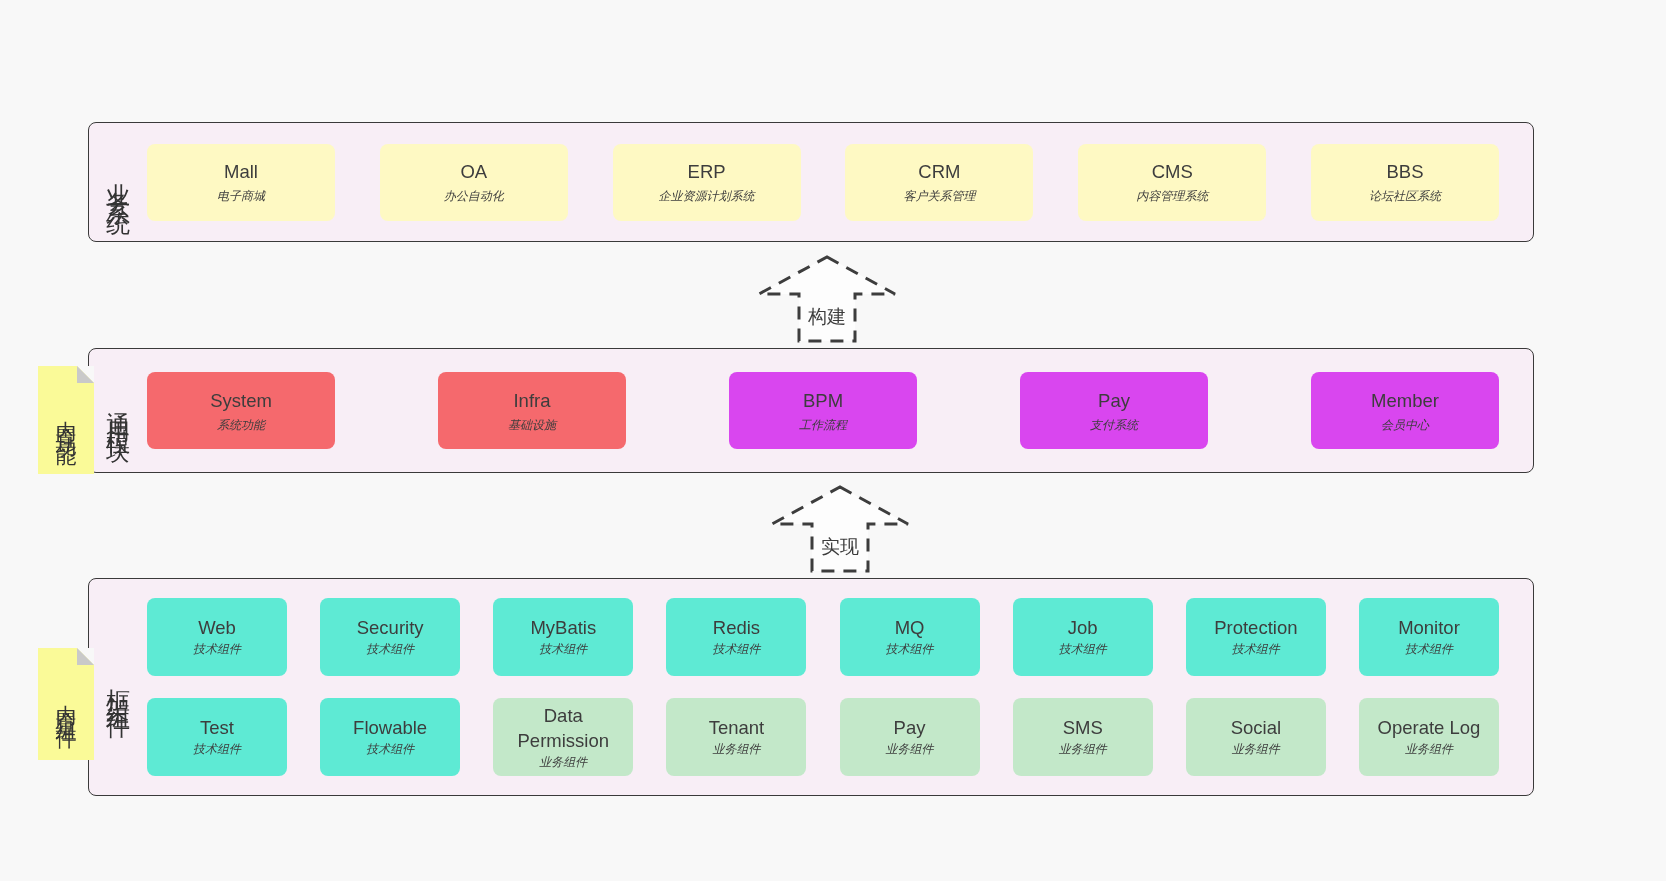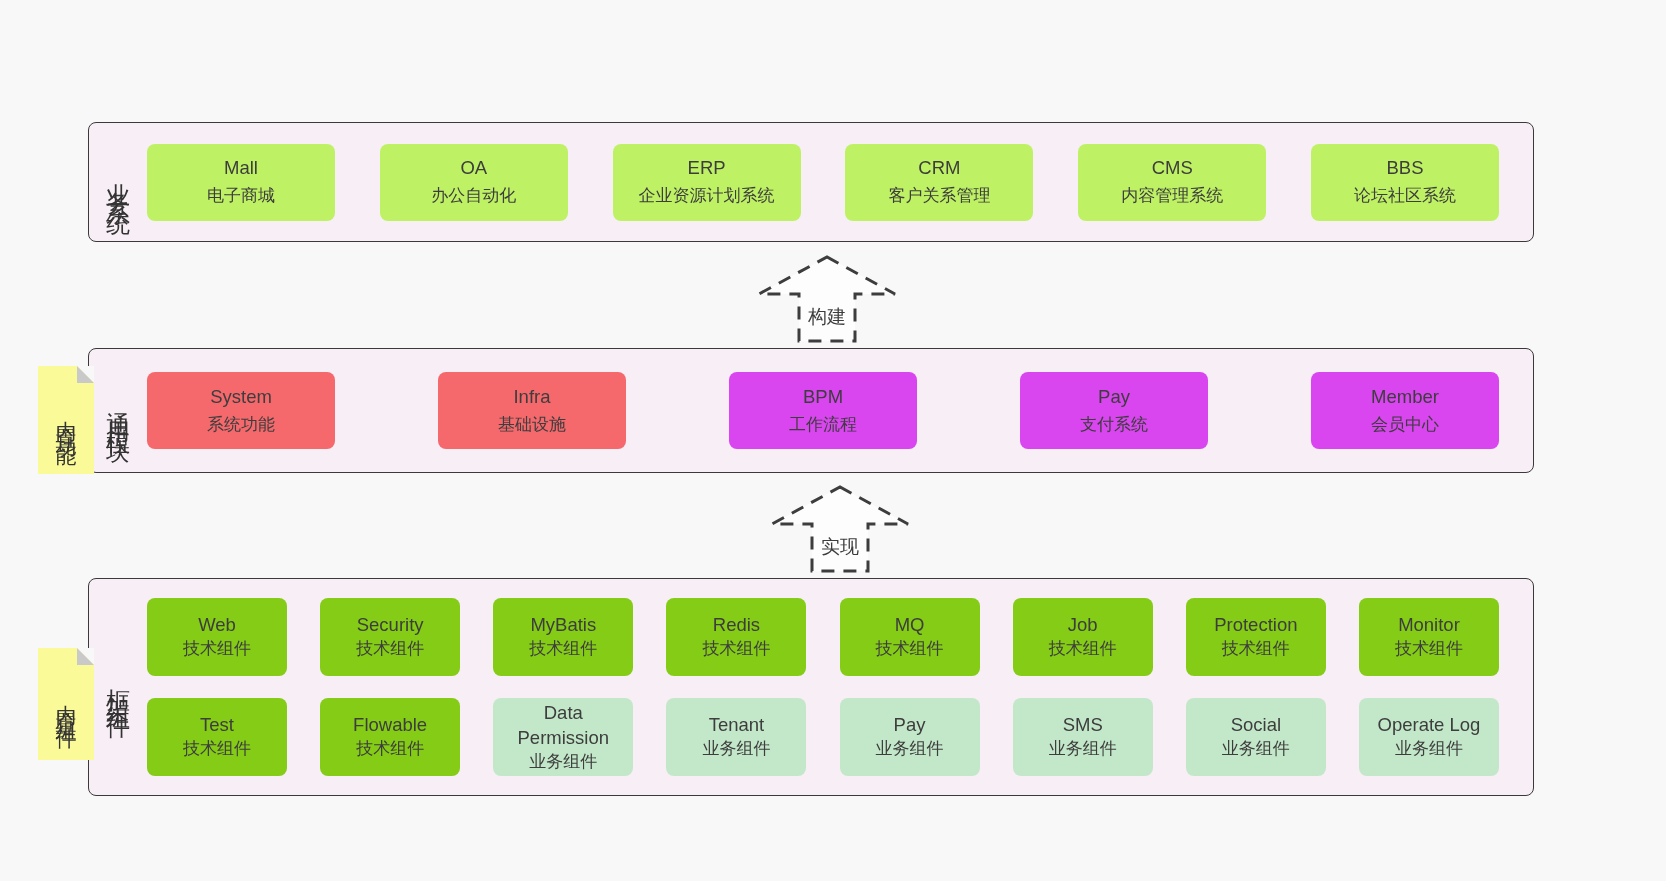--- a/index.html
+++ b/index.html
@@ -52,27 +52,27 @@
   .box {
     border-radius: 8px;
     display: flex; flex-direction: column;
     align-items: center; justify-content: center;
     text-align: center;
     line-height: 1.55;
     box-sizing: border-box;
     padding: 4px 6px;
   }
   .box .t { font-size: 18.5px; }
-  .box .s { font-size: 17px; }
+  .box .s { font-size: 12px; font-style: italic; }
   .w188 { width: 188px; height: 77px; }
   .w140 { width: 140px; height: 78px; line-height: 1.35; }
-  .blue       { background: #bef264; align-items: center; }
+  .blue       { background: #fef9c3; align-items: center; }
   .red        { background: #f5696d; }
   .pink       { background: #d946ef; }
-  .green      { background: #84cc16; }
+  .green      { background: #5eead4; }
   .lightgreen { background: #c3e8c9; }
 
   
   .sticky {
     position: absolute;
     left: 38px; width: 56px;
     background: #fafa98;
     z-index: 5;
     display: flex; align-items: center; justify-content: center;
     writing-mode: vertical-rl;

